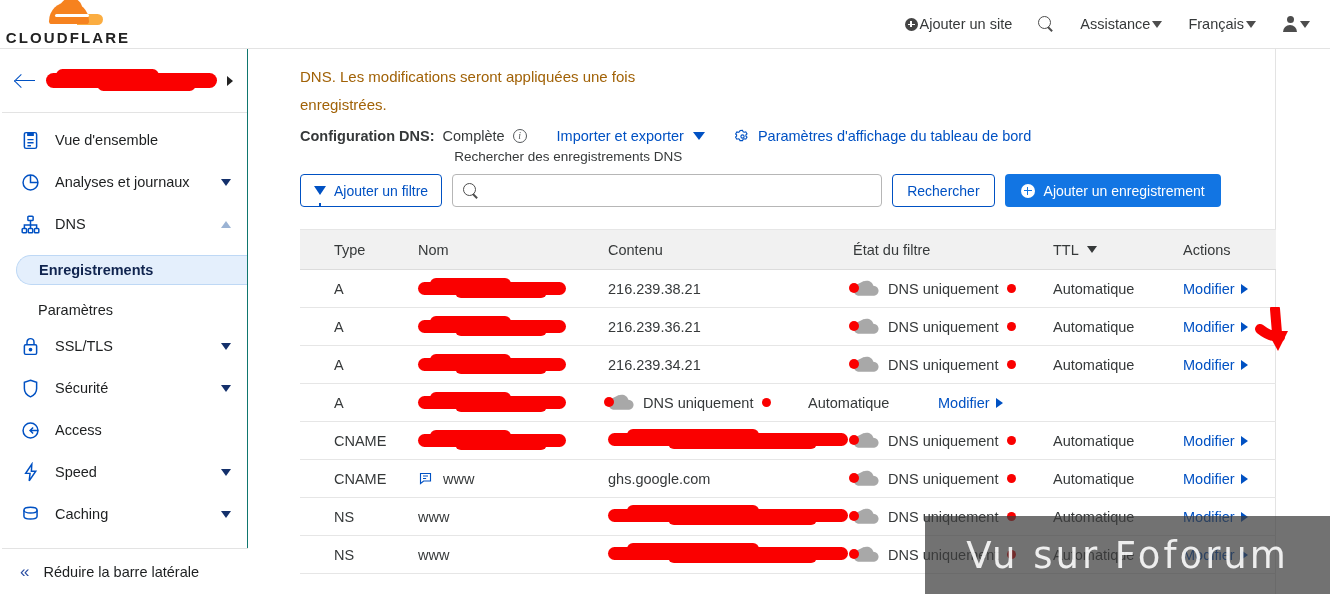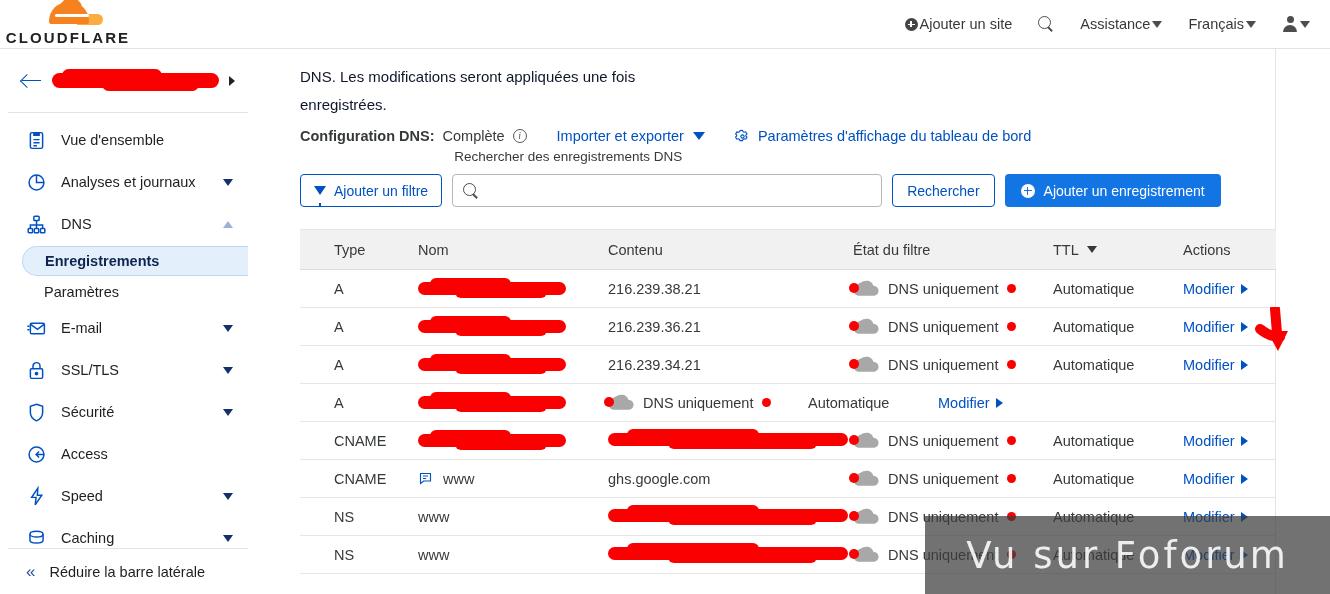--- a/index.html
+++ b/index.html
@@ -70,22 +70,22 @@
     content: ''; position: absolute; left: 4.5px; top: 0; width: 7px; height: 7px;
     border-radius: 50%; background: #4d4d4d;
   }
   .person-ico::after {
     content: ''; position: absolute; left: 1px; top: 8.5px; width: 14px; height: 7px;
     border-radius: 7px 7px 0 0; background: #4d4d4d;
   }
 
   
   .sidebar {
-    position: absolute; top: 49px; left: 8px; width: 247px; height: 545px;
-    background: #fff; border-right: 6px solid #0f766e;
+    position: absolute; top: 49px; left: 2px; width: 247px; height: 545px;
+    background: #fff; border-right: 2px solid #0f766e;
   }
   .site-selector {
     height: 64px; display: flex; align-items: center; padding: 0 14px;
     border-bottom: 1px solid #e3e3e3; cursor: pointer; gap: 10px;
   }
   .back-arrow {
     position: relative; width: 20px; height: 16px; flex: none;
   }
   .back-arrow::before {
     content: ''; position: absolute; left: 0; top: 7px; width: 19px; height: 1.8px; background: #0051c3;
@@ -120,21 +120,21 @@
   .navitem .lbl { flex: 1; }
   .nav-ico { width: 21px; height: 21px; flex: none; color: #0051c3; }
   .nav-ico svg { display: block; width: 21px; height: 21px; }
   .chev {
     width: 0; height: 0; border-left: 5.5px solid transparent;
     border-right: 5.5px solid transparent; border-top: 7px solid #14306b;
   }
   .chev.up { border-top: none; border-bottom: 7px solid #9bb3d4; }
   .subitem {
     height: 29px; display: flex; align-items: center;
-    margin: 1px 0 1px 14px; padding-left: 22px;
+    margin: 10px 0 1px 14px; padding-left: 22px;
     font-size: 14.5px; color: #1d1f20; cursor: pointer;
     border-radius: 15px 0 0 15px;
   }
   .subitem.active {
     background: #e4effc; color: #10244f; font-weight: bold;
     border: 1px solid #bed8f5; border-right: none;
     margin-right: 0; height: 30px;
   }
   .collapse-bar {
     position: absolute; bottom: 0; left: 0; width: 246px; height: 46px;
@@ -144,21 +144,21 @@
   }
   .dbl-chev-l { color: #2b4ea2; font-size: 17px; line-height: 1; }
 
   
   .main {
     position: absolute; top: 49px; left: 248px; width: 1082px; height: 545px;
     background: #fff; overflow: hidden;
   }
   .content { position: absolute; left: 52px; top: 0; width: 976px; }
   .intro {
-    font-size: 15px; color: #0f172a; line-height: 28px;
+    font-size: 15px; color: #a16207; line-height: 28px;
     padding-top: 4px;
   }
   .intro .clip { display: block; height: 10px; overflow: hidden; color: #36393a; }
   .cfgrow {
     display: flex; align-items: center; gap: 8px; margin-top: 9px;
     font-size: 14.5px; color: #36393a; flex-wrap: nowrap;
   }
   .cfgrow b { font-weight: bold; }
   .info-i {
     width: 14px; height: 14px; border: 1.3px solid #55595c; border-radius: 50%;
@@ -375,31 +375,20 @@
         <span class="chev up"></span>
       </div>
 
       <div class="subitem active">
         <span>Enregistrements</span>
       </div>
       <div class="subitem">
         <span>Paramètres</span>
       </div>
 
-      <div class="navitem">
-        <span class="nav-ico">
-          <svg viewBox="0 0 24 24" fill="none" stroke="#0051c3" stroke-width="1.7">
-            <rect x="5" y="6" width="16" height="12" rx="1.5"></rect>
-              <path d="M5 7l8 6 8-6"></path>
-            <path d="M1.5 9.5h2.5M1.5 13.5h2.5"></path>
-          </svg>
-        </span>
-        <span class="lbl">E-mail</span>
-        <span class="chev"></span>
-      </div>
 
       <div class="navitem">
         <span class="nav-ico">
           <svg viewBox="0 0 24 24" fill="none" stroke="#0051c3" stroke-width="1.7">
             <rect x="5" y="10" width="14" height="11" rx="1.5"></rect>
             <path d="M8 10V7a4 4 0 018 0v3"></path>
               <circle cx="12" cy="15.5" r="1.3" fill="#0051c3"></circle>
           </svg>
         </span>
         <span class="lbl">SSL/TLS</span>

